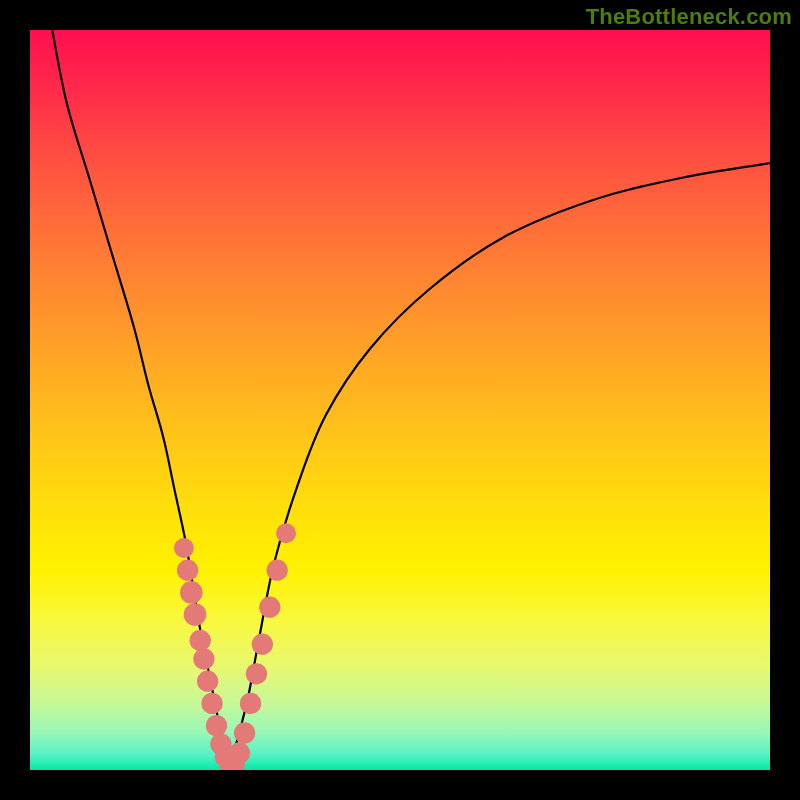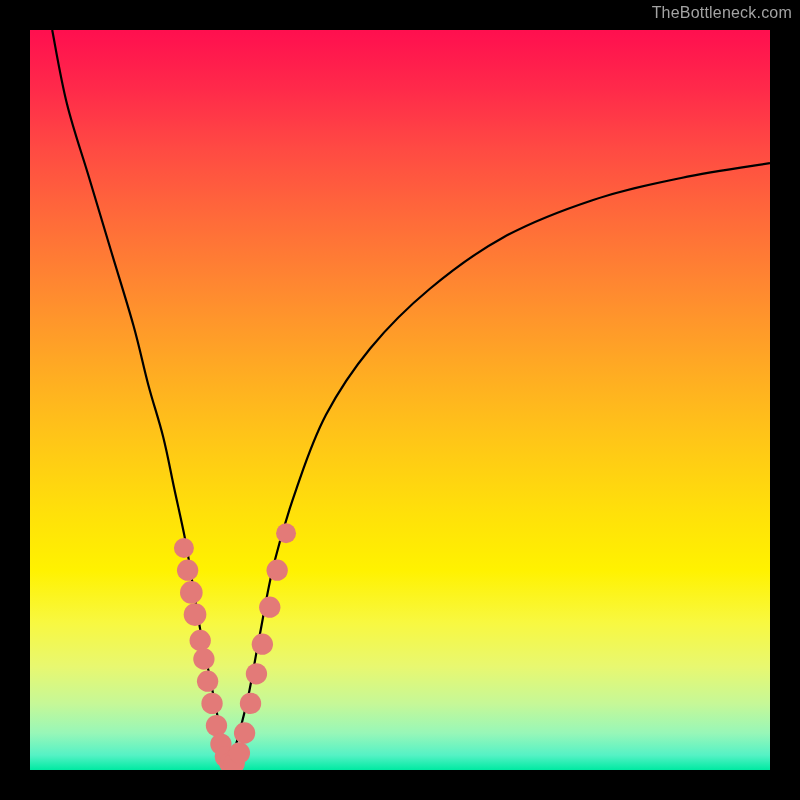--- a/index.html
+++ b/index.html
@@ -37,23 +37,23 @@
       #e8f870 86%,
       #c6f897 91%,
       #98f7b8 95%,
       #55f2c5 98%,
       #00eaa2 100%);
   }
   .watermark {
     position: absolute;
     top: 4px;
     right: 8px;
-    color: #a3a3a3;
-    font-size: 16px;
-    font-weight: 400;
+    color: #4d7c0f;
+    font-size: 22px;
+    font-weight: 700;
     letter-spacing: 0.2px;
   }
   svg.curves {
     position: absolute;
     left: 0;
     top: 0;
     width: 740px;
     height: 740px;
   }
   .curve {

